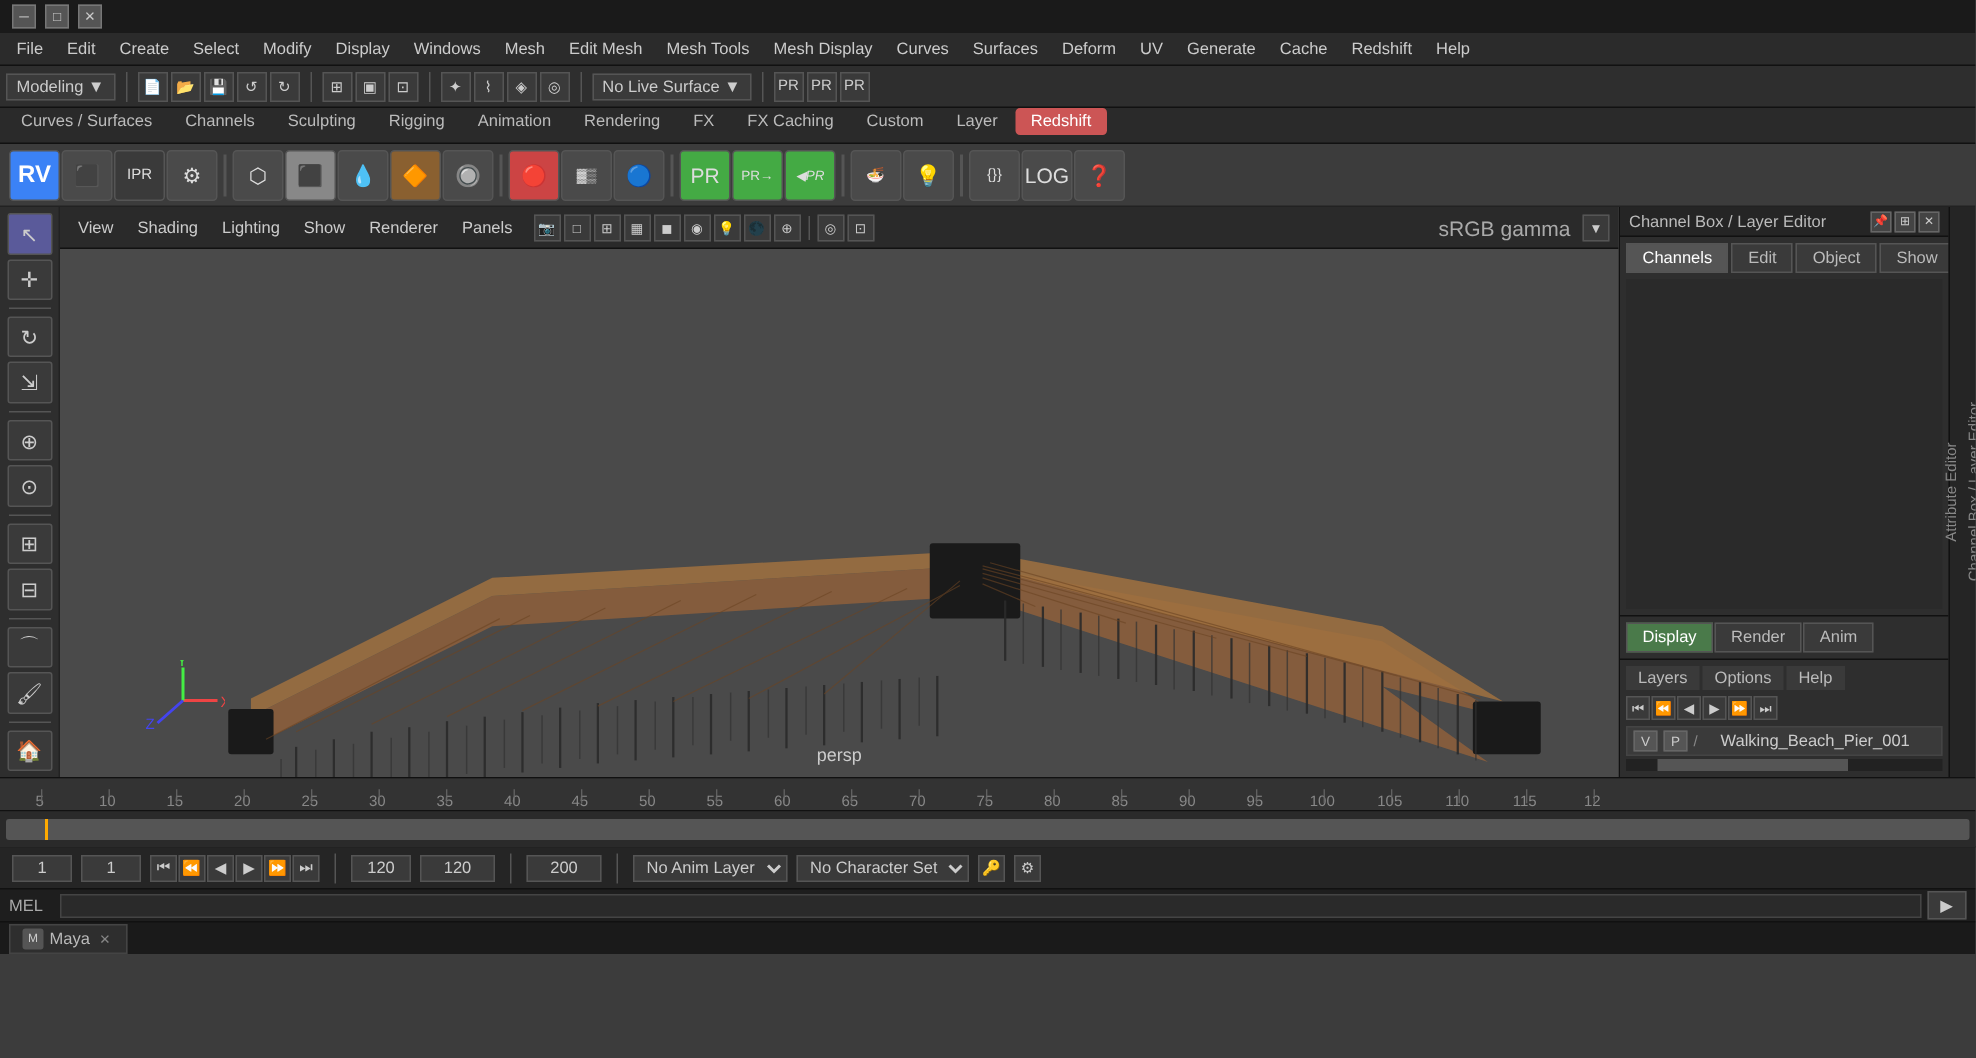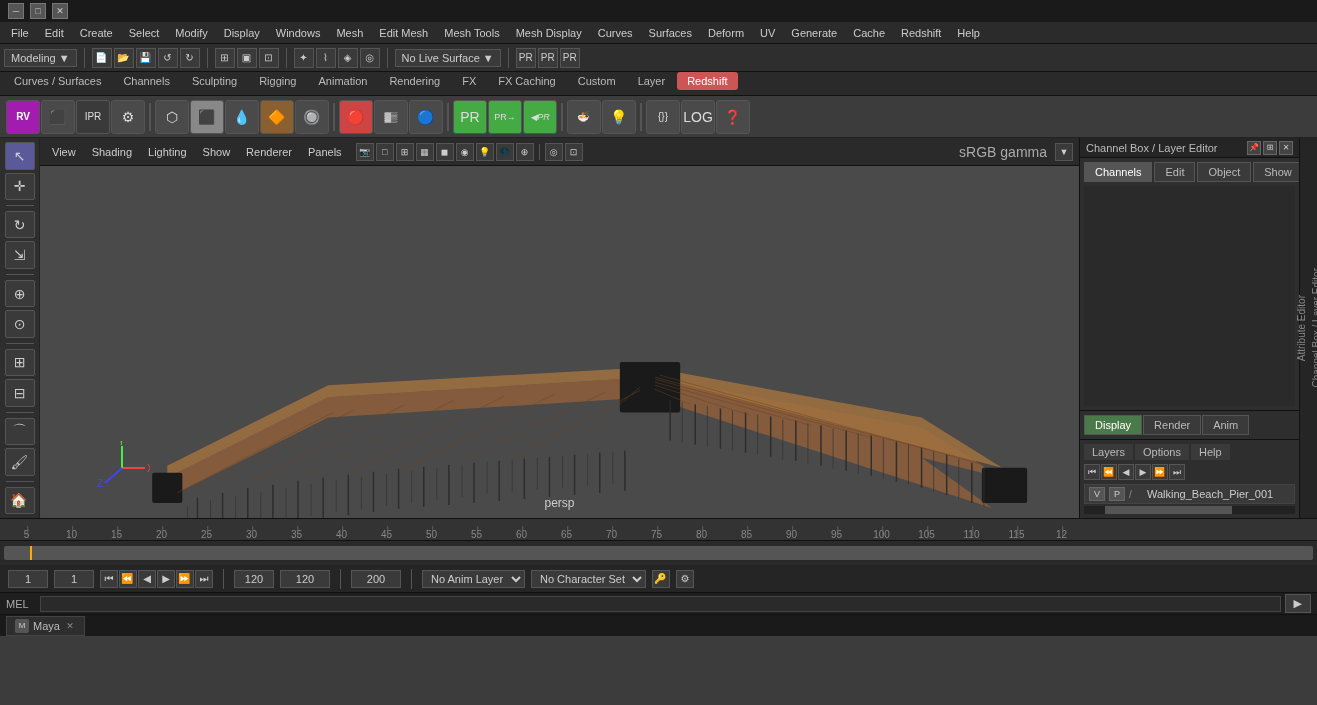--- a/index.html
+++ b/index.html
@@ -270,21 +270,21 @@
     <div class="mod-btn">Animation</div>
     <div class="mod-btn">Rendering</div>
     <div class="mod-btn">FX</div>
     <div class="mod-btn">FX Caching</div>
     <div class="mod-btn">Custom</div>
     <div class="mod-btn">Layer</div>
     <div class="mod-btn active">Redshift</div>
   </div>
 
 <div id="shelf-bar">
-  <div class="shelf-icon" style="background:#a21caf;color:#fff;font-size:10px;font-weight:bold;">RV</div>
+  <div class="shelf-icon" style="background:#3b82f6;color:#fff;font-size:16px;font-weight:bold;">RV</div>
   <div class="shelf-icon">⬛</div>
   <div class="shelf-icon" style="background:#3a3a3a;font-size:10px;">IPR</div>
   <div class="shelf-icon">⚙</div>
   <div class="shelf-sep"></div>
   <div class="shelf-icon">⬡</div>
   <div class="shelf-icon" style="background:#888;">⬛</div>
   <div class="shelf-icon">💧</div>
   <div class="shelf-icon" style="background:#8a6030;">🔶</div>
   <div class="shelf-icon">🔘</div>
   <div class="shelf-sep"></div>

